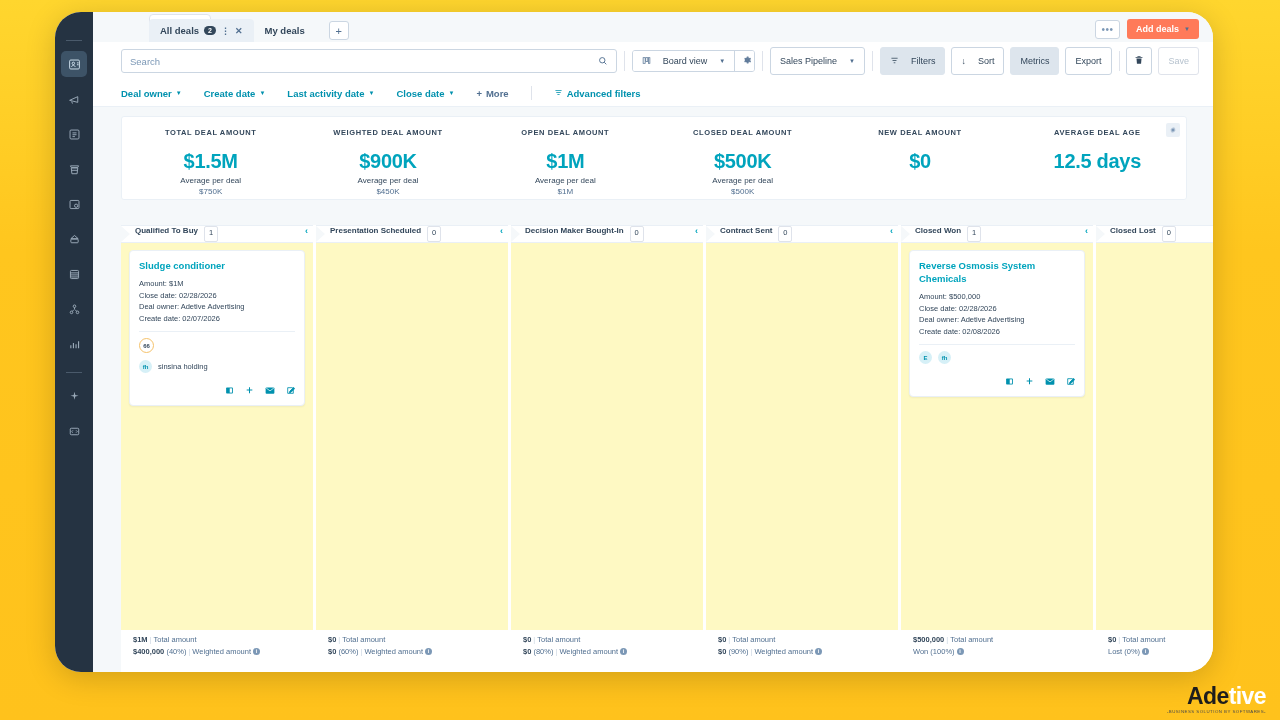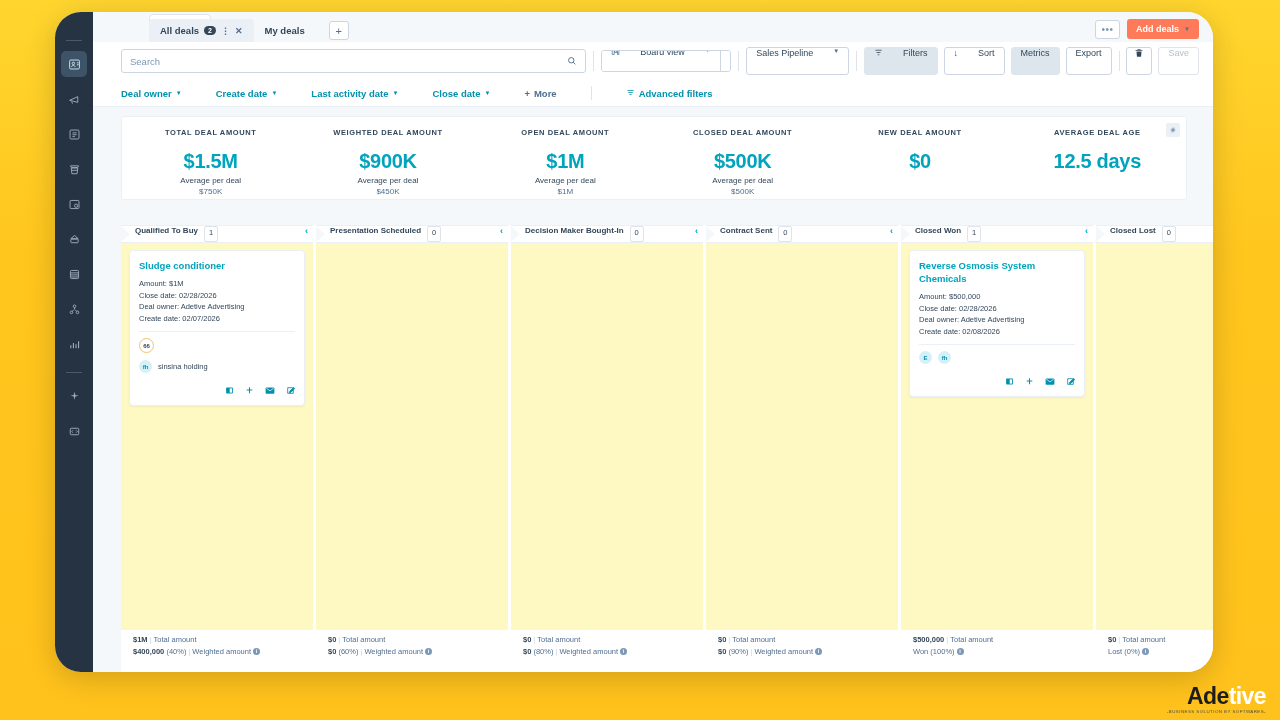--- a/index.html
+++ b/index.html
@@ -139,41 +139,41 @@
   }
   #search-input::placeholder { color: #7c98b6; }
   .ctl-divider { width: 1px; height: 20px; background: #dfe3eb; margin: 0 7px; }
   .ctl-group {
     display: flex; align-items: center;
     border: 1px solid #cbd6e2; border-radius: 3px;
     height: 22px; overflow: hidden; background: #fff;
   }
   .ctl-btn {
     height: 28px;
-    display: flex; align-items: flex-start; gap: 20px;
+    display: flex; align-items: center; gap: 12px;
     padding: 0 9px;
     font-size: 9px; color: #33475b;
     border: 1px solid #cbd6e2; border-radius: 3px;
     background: #fff;
     white-space: nowrap;
   }
   .ctl-btn.seg { border: 0; border-radius: 0; }
   .ctl-btn.seg + .ctl-btn.seg { border-left: 1px solid #cbd6e2; }
   .ctl-btn.filled { background: #DDE5ED; border-color: #DDE5ED; color: #33475b; }
   .ctl-btn.icon-only { padding: 0 7px; }
   .ctl-btn.disabled { color: #b6c2ce; border-color: #dfe3eb; }
   .caret { font-size: 6px; color: #516f90; }
 
   
   #filter-bar {
     height: 27px;
     background: #fff;
     display: flex; align-items: center;
     padding-left: 28px;
-    gap: 34px;
+    gap: 22px;
     border-bottom: 1px solid #EAF0F6;
   }
   .qf {
     font-size: 9.5px; font-weight: 700; color: #0091ae;
     display: flex; align-items: center; gap: 4px;
   }
   .qf .caret { color: #0091ae; font-size: 6px; }
   .qf-sep { width: 1px; height: 14px; background: #dfe3eb; }
 
   

